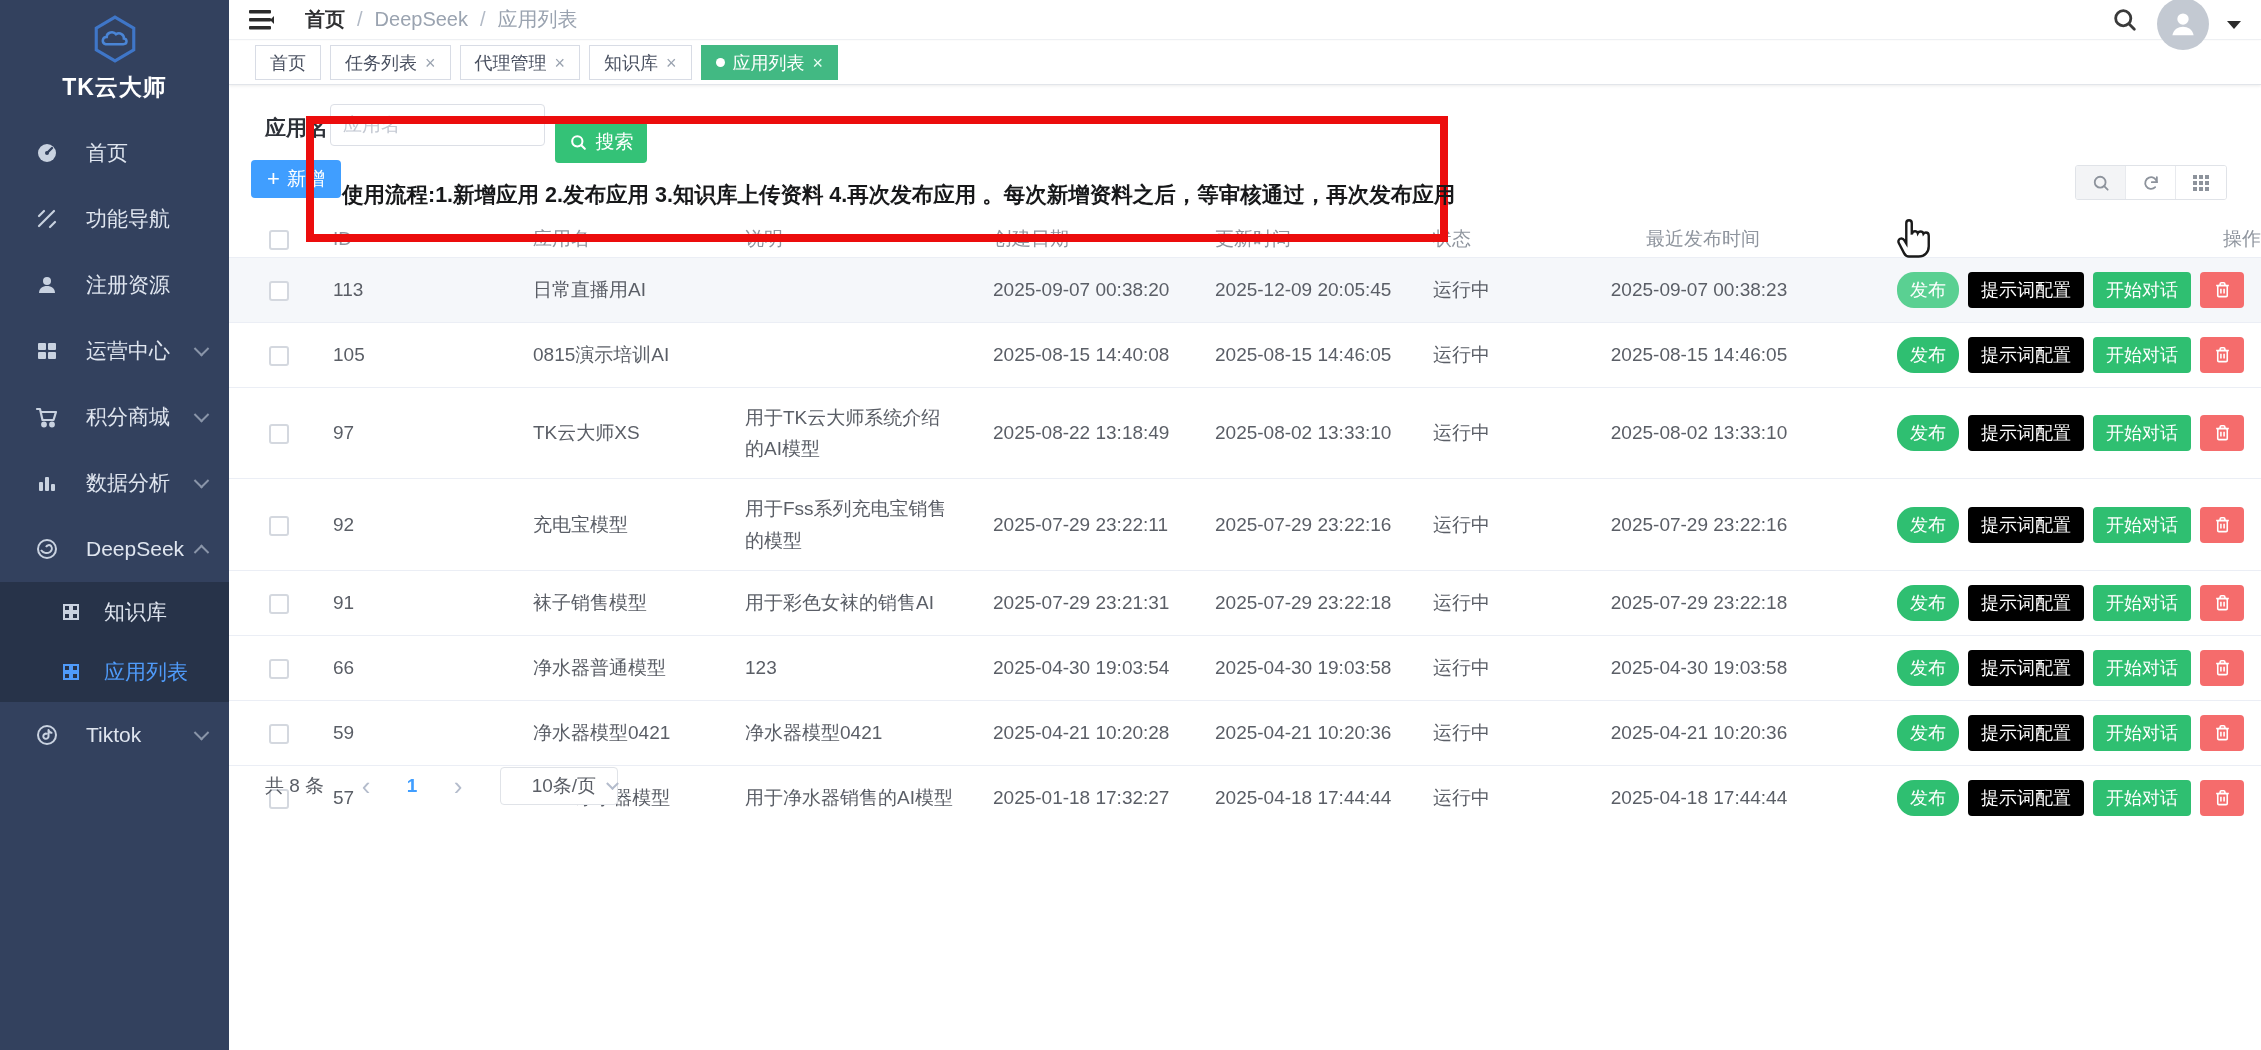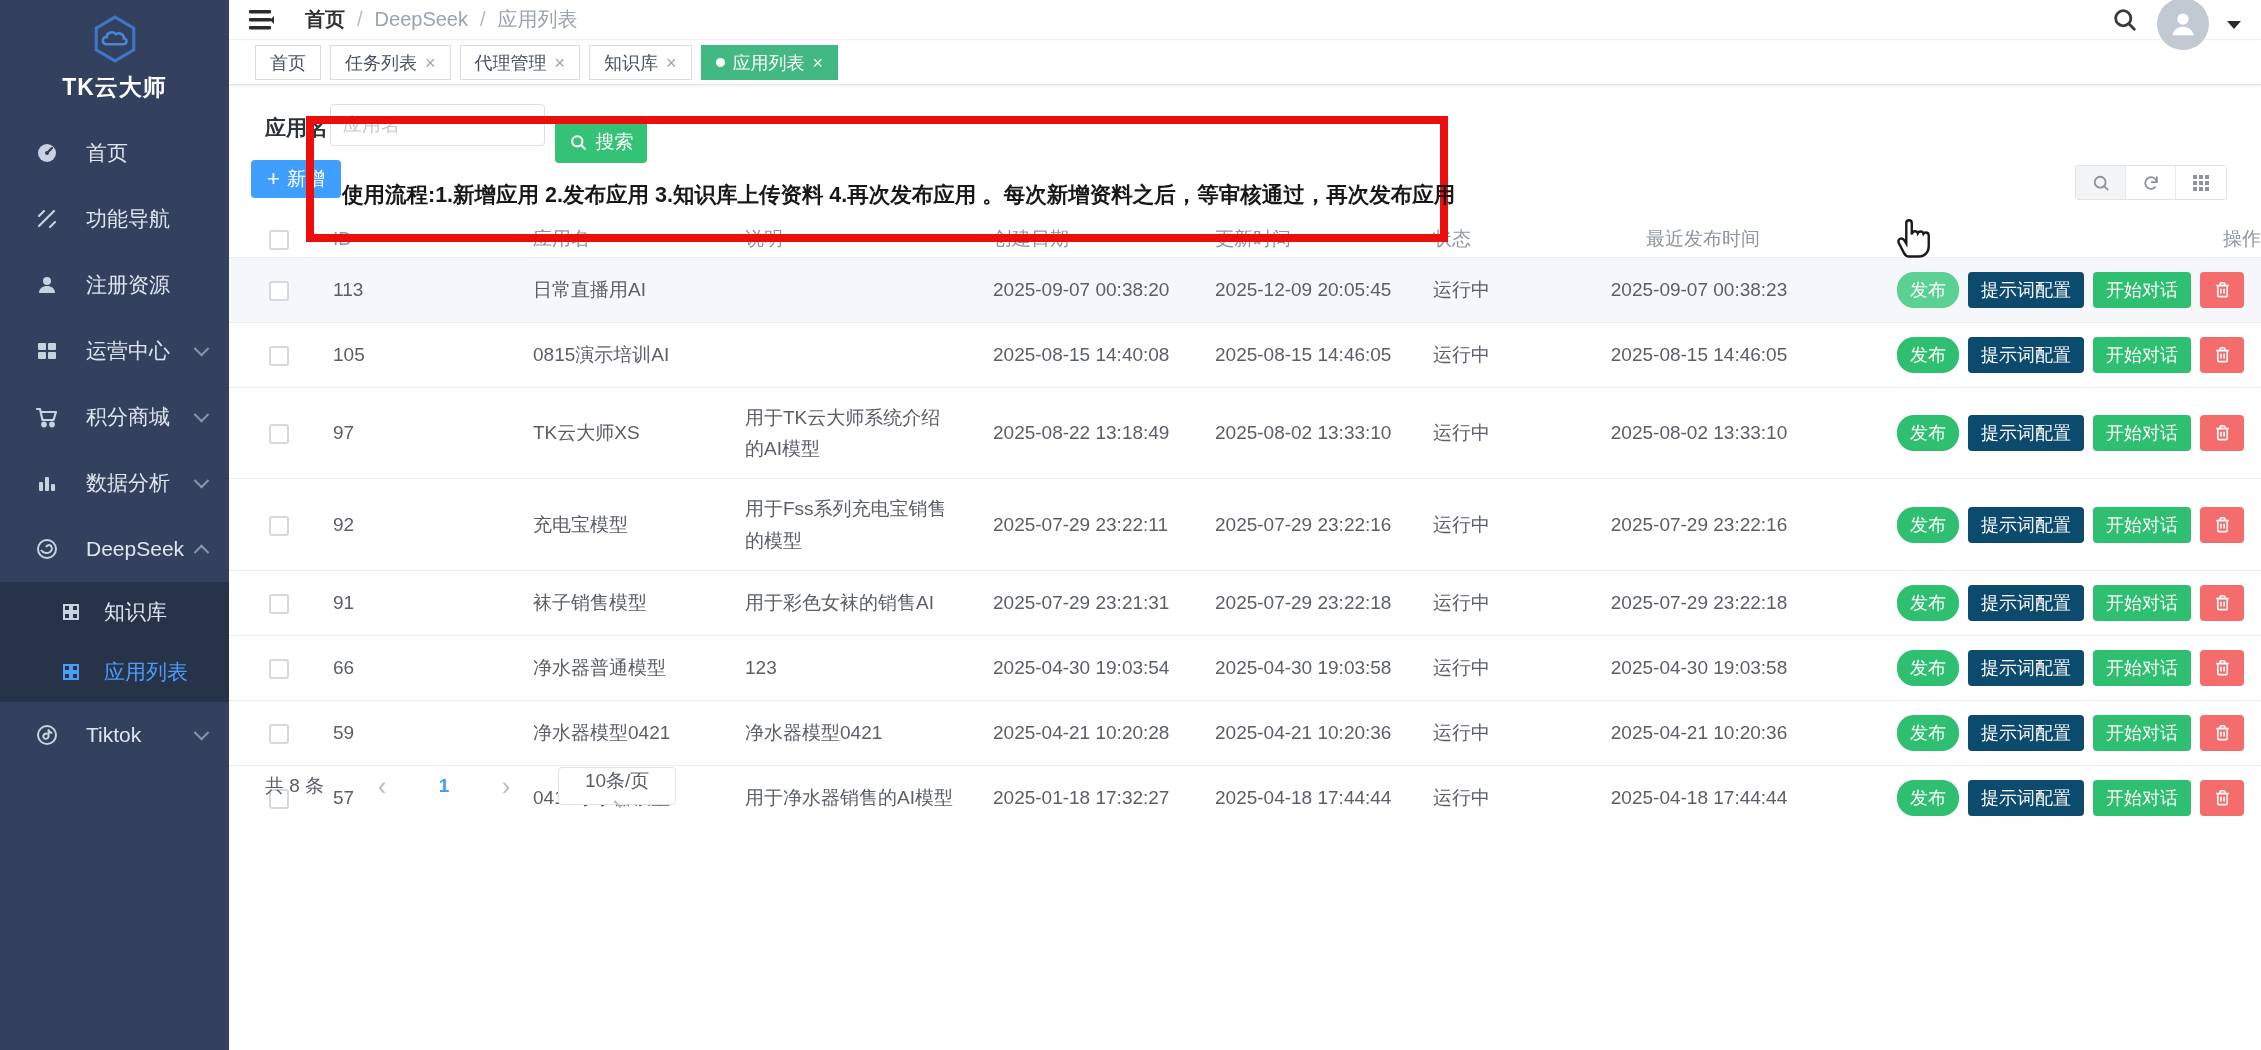--- a/index.html
+++ b/index.html
@@ -74,30 +74,30 @@
   tbody td { border-top:1px solid #ebeef5; font-size:19px; color:#5a5e66; padding:14px 8px 14px 26px; vertical-align:middle; line-height:1.65; }
   tbody tr { height:56px; background:#fff; }
   tbody tr.row-0 { background:#f5f7fa; }
   td.c-check, th.c-check { padding-left:40px; }
   td.c-pub, th.c-pub { text-align:center; padding-left:0; }
   .checkbox { display:inline-block; width:20px; height:20px; border:2px solid #d4d8df; border-radius:3px; background:#fff; cursor:pointer; vertical-align:middle; }
   .actions { display:flex; align-items:center; gap:9px; padding-left:20px; }
   .btn { height:36px; border:none; border-radius:4px; color:#fff; font-size:18px; padding:0 13px; cursor:pointer; white-space:nowrap; font-family:inherit; display:flex; align-items:center; justify-content:center; }
   .btn-publish { background:#2fbf71;border-radius:17px; }
   tr.row-0 .btn-publish { background:#5ad092; }
-  .btn-prompt { background:#0c4a6e; }
+  .btn-prompt { background:#000000; }
   .btn-chat { background:#2fbf71; }
   .btn-delete { background:#f56c6c; width:44px; padding:0; }
 
   
-  .pagination { position:absolute; left:36px; top:682px; display:flex; align-items:center; gap:26px; font-size:19px; color:#5a5e66; }
+  .pagination { position:absolute; left:36px; top:682px; display:flex; align-items:center; gap:10px; font-size:19px; color:#5a5e66; }
   .pg-total { margin-right:14px; }
   .pg-arrow { width:36px; height:36px; display:flex; align-items:center; justify-content:center; color:#b4bccc; font-size:26px; cursor:pointer; background:transparent; border:none; font-family:inherit; }
   .pg-num { width:36px; height:36px; display:flex; align-items:center; justify-content:center; color:#409eff; font-weight:700; cursor:pointer; }
-  .pg-size { margin-left:8px; width:118px; height:38px; border:1px solid #e0e3e8; border-radius:4px; display:flex; align-items:center; justify-content:flex-start; gap:12px; color:#5a5e66; cursor:pointer; background:#fff;flex-direction:column; }
+  .pg-size { margin-left:14px; width:118px; height:38px; border:1px solid #e0e3e8; border-radius:4px; display:flex; align-items:center; justify-content:flex-end; gap:12px; color:#5a5e66; cursor:pointer; background:#fff; }
   .pg-caret { width:9px; height:9px; border-right:2px solid #b4bccc; border-bottom:2px solid #b4bccc; transform:rotate(45deg) translate(-2px,-2px); }
 
   
   .cursor { position:absolute; left:1664px; top:212px; z-index:60; pointer-events:none; }
 
   svg { display:block; }
 </style>
 </head>
 <body>
 

